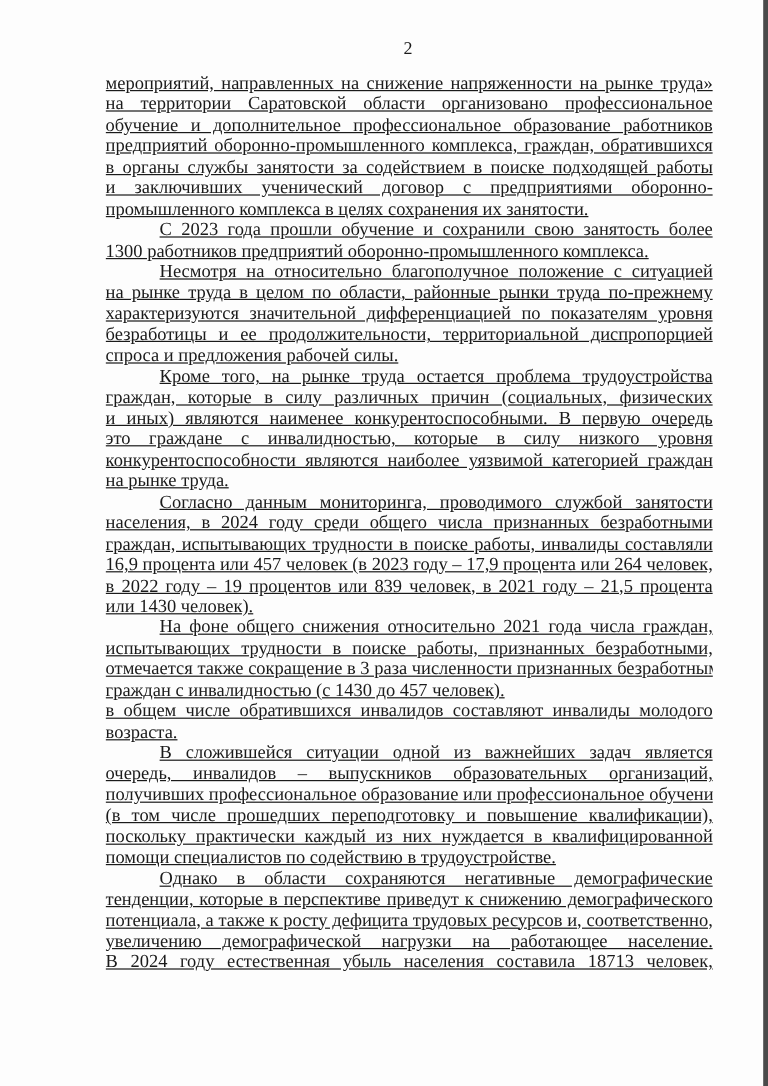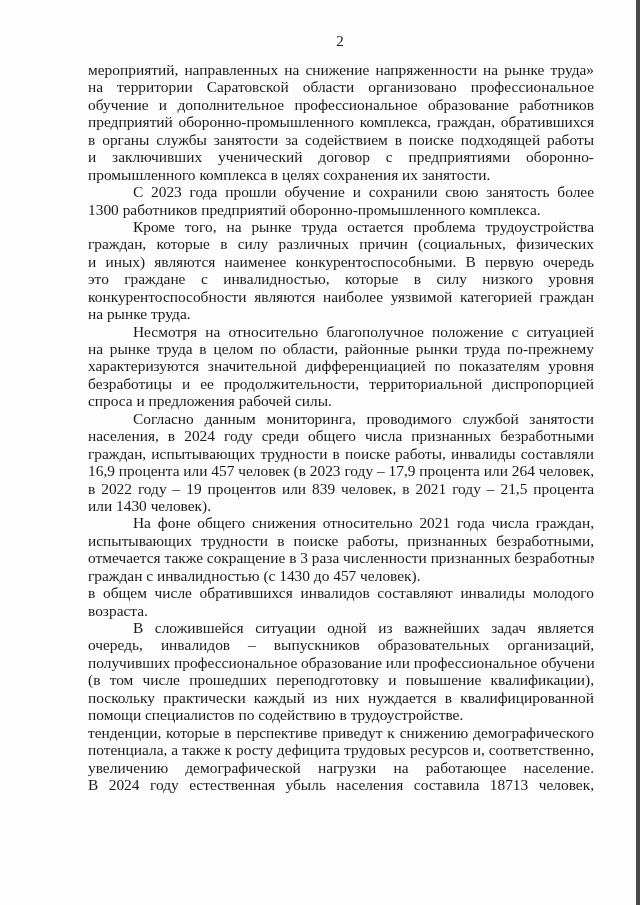--- a/index.html
+++ b/index.html
@@ -51,20 +51,21 @@
   }
   .line {
     display: block;
     font-size: 15.4px;
     line-height: 17.45px;
     height: 17.45px;
     white-space: nowrap;
     text-align: justify;
     text-align-last: justify;
     overflow: hidden;
+    text-decoration: underline;
   }
   .line.last {
     text-align-last: left;
   }
   .line.first {
     padding-left: 45px;
   }
 </style>
 </head>
 <body>
@@ -85,34 +86,34 @@
       <span class="line">и заключивших ученический договор с предприятиями оборонно-</span>
       <span class="line last">промышленного комплекса в целях сохранения их занятости.</span>
     </div>
 
     <div class="para">
       <span class="line first">С 2023 года прошли обучение и сохранили свою занятость более</span>
       <span class="line last">1300 работников предприятий оборонно-промышленного комплекса.</span>
     </div>
 
     <div class="para">
+      <span class="line first">Несмотря на относительно благополучное положение с ситуацией</span>
+      <span class="line">на рынке труда в целом по области, районные рынки труда по-прежнему</span>
+      <span class="line">характеризуются значительной дифференциацией по показателям уровня</span>
+      <span class="line">безработицы и ее продолжительности, территориальной диспропорцией</span>
+      <span class="line last">спроса и предложения рабочей силы.</span>
+    </div>
+
+    <div class="para">
       <span class="line first">Кроме того, на рынке труда остается проблема трудоустройства</span>
       <span class="line">граждан, которые в силу различных причин (социальных, физических</span>
       <span class="line">и иных) являются наименее конкурентоспособными. В первую очередь</span>
       <span class="line">это граждане с инвалидностью, которые в силу низкого уровня</span>
       <span class="line">конкурентоспособности являются наиболее уязвимой категорией граждан</span>
       <span class="line last">на рынке труда.</span>
-    </div>
-
-    <div class="para">
-      <span class="line first">Несмотря на относительно благополучное положение с ситуацией</span>
-      <span class="line">на рынке труда в целом по области, районные рынки труда по-прежнему</span>
-      <span class="line">характеризуются значительной дифференциацией по показателям уровня</span>
-      <span class="line">безработицы и ее продолжительности, территориальной диспропорцией</span>
-      <span class="line last">спроса и предложения рабочей силы.</span>
     </div>
 
     <div class="para">
       <span class="line first">Согласно данным мониторинга, проводимого службой занятости</span>
       <span class="line">населения, в 2024 году среди общего числа признанных безработными</span>
       <span class="line">граждан, испытывающих трудности в поиске работы, инвалиды составляли</span>
       <span class="line">16,9 процента или 457 человек (в 2023 году – 17,9 процента или 264 человек,</span>
       <span class="line">в 2022 году – 19 процентов или 839 человек, в 2021 году – 21,5 процента</span>
       <span class="line last">или 1430 человек).</span>
     </div>
@@ -132,19 +133,20 @@
     <div class="para">
       <span class="line first">В сложившейся ситуации одной из важнейших задач является</span>
       <span class="line">очередь, инвалидов – выпускников образовательных организаций,</span>
       <span class="line">получивших профессиональное образование или профессиональное обучение</span>
       <span class="line">(в том числе прошедших переподготовку и повышение квалификации),</span>
       <span class="line">поскольку практически каждый из них нуждается в квалифицированной</span>
       <span class="line last">помощи специалистов по содействию в трудоустройстве.</span>
     </div>
 
     <div class="para">
+      <span class="line first">Однако в области сохраняются негативные демографические</span>
       <span class="line">тенденции, которые в перспективе приведут к снижению демографического</span>
       <span class="line">потенциала, а также к росту дефицита трудовых ресурсов и, соответственно,</span>
       <span class="line">увеличению демографической нагрузки на работающее население.</span>
       <span class="line">В 2024 году естественная убыль населения составила 18713 человек,</span>
     </div>
   </div>
 </div>
 
 </body></html>

